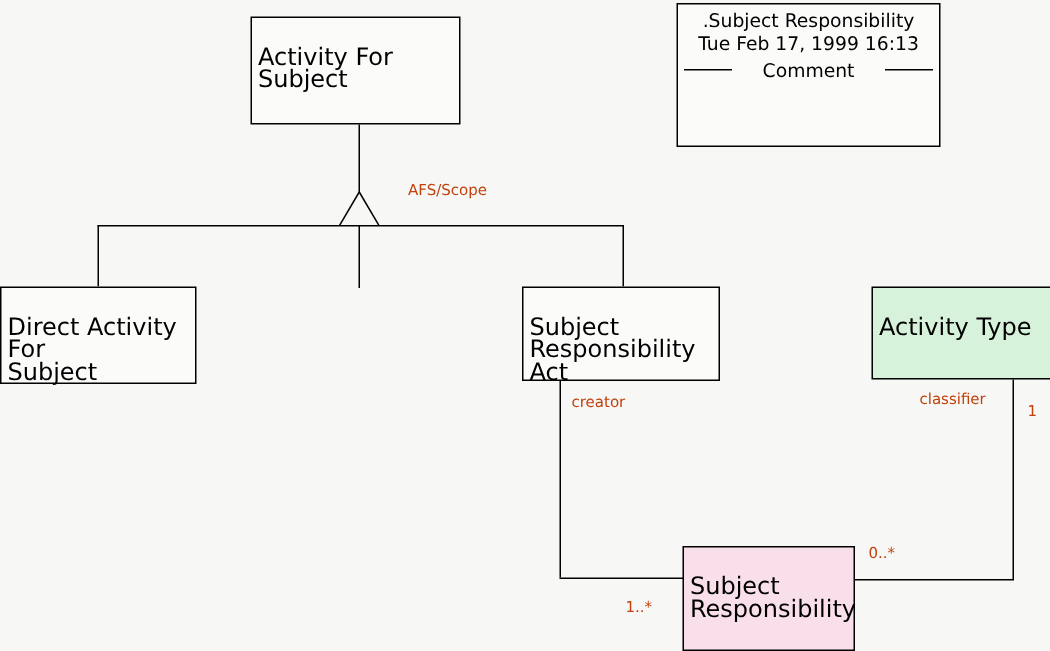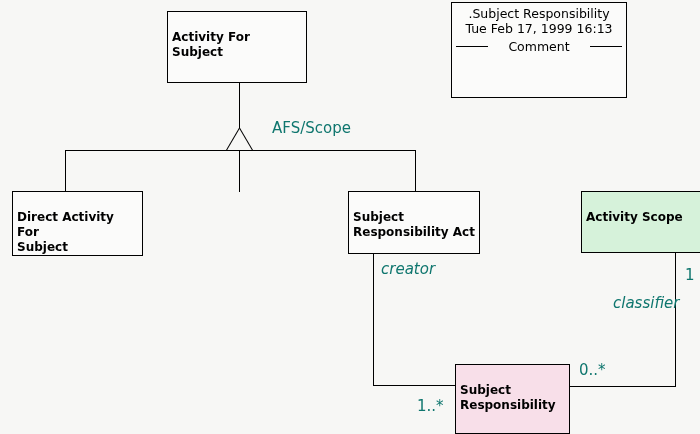--- a/index.html
+++ b/index.html
@@ -16,25 +16,24 @@
     height: 434px;
     background: #f7f7f5;
     overflow: hidden;
   }
   .uml-box {
     position: absolute;
     box-sizing: border-box;
     border: 1px solid #000;
     background: #fbfbfa;
     padding: 3px 4px 4px 4px;
-    font-size: 12px;
+    font-size: 16px;
     line-height: 15px;
     color: #000;
     white-space: pre-line;
-    font-weight: bold;
   }
   .uml-box.green  { background: #d6f2da; }
   .uml-box.pink   { background: #f8dfe9; }
 
   .note {
     position: absolute;
     box-sizing: border-box;
     border: 1px solid #000;
     background: #fbfbfa;
     font-size: 12.5px;
@@ -84,26 +83,26 @@
     width: 1px;
     height: 25.5px;
     background: #000;
     top: 0;
   }
   .tri .edge-l { left: 13px; transform-origin: top center; transform: rotate(-30.5deg); }
   .tri .edge-r { left: 13px; transform-origin: top center; transform: rotate(30.5deg); }
 
   .edge-label {
     position: absolute;
-    font-size: 15px;
+    font-size: 10px;
     line-height: 14px;
-    color: #0f766e;
+    color: #c2410c;
     white-space: nowrap;
   }
-  .edge-label.ital { font-style: italic; }
+  .edge-label.ital { }
 </style>
 </head>
 <body>
 
 <div id="canvas">
 
   <div class="note" style="left:451px; top:2px; width:176px; height:96px;">
     <div class="note-head">
       <div>.Subject Responsibility</div>
       <div>Tue Feb 17, 1999  16:13</div>
@@ -128,44 +127,44 @@
   </div>
 
   <div class="line h" style="left:65px; top:150px; width:351px;"></div>
 
   <div class="line v" style="left:65px;  top:150px; height:41px;"></div>
   <div class="line v" style="left:239px; top:150px; height:42px;"></div>
   <div class="line v" style="left:415px; top:150px; height:41px;"></div>
 
   <div class="edge-label" style="left:272px; top:121px;">AFS/Scope</div>
 
-  <div class="uml-box" style="left:12px; top:191px; width:131px; height:65px;">
+  <div class="uml-box" style="left:0px; top:191px; width:131px; height:65px;">
     <span>Direct Activity For
 Subject</span>
   </div>
 
 
   <div class="uml-box" style="left:348px; top:191px; width:132px; height:63px;">
     <span>Subject
 Responsibility Act</span>
   </div>
 
   <div class="uml-box green" style="left:581px; top:191px; width:125px; height:62px;">
-    <span>Activity Scope</span>
+    <span>Activity Type</span>
   </div>
 
   <div class="uml-box pink" style="left:455px; top:364px; width:115px; height:70px;">
     <span>Subject
 Responsibility</span>
   </div>
 
   <div class="line v" style="left:373px; top:254px; height:131px;"></div>
   <div class="line h" style="left:373px; top:385px; width:83px;"></div>
   <div class="edge-label ital" style="left:381px; top:262px;">creator</div>
   <div class="edge-label" style="left:417px; top:399px;">1..*</div>
 
   <div class="line v" style="left:675px; top:253px; height:133px;"></div>
   <div class="line h" style="left:570px; top:386px; width:106px;"></div>
-  <div class="edge-label ital" style="left:613px; top:260px;margin-top:36px;">classifier</div>
+  <div class="edge-label ital" style="left:613px; top:260px;">classifier</div>
   <div class="edge-label" style="left:685px; top:268px;">1</div>
   <div class="edge-label" style="left:579px; top:363px;">0..*</div>
 
 </div>
 
 </body></html>

